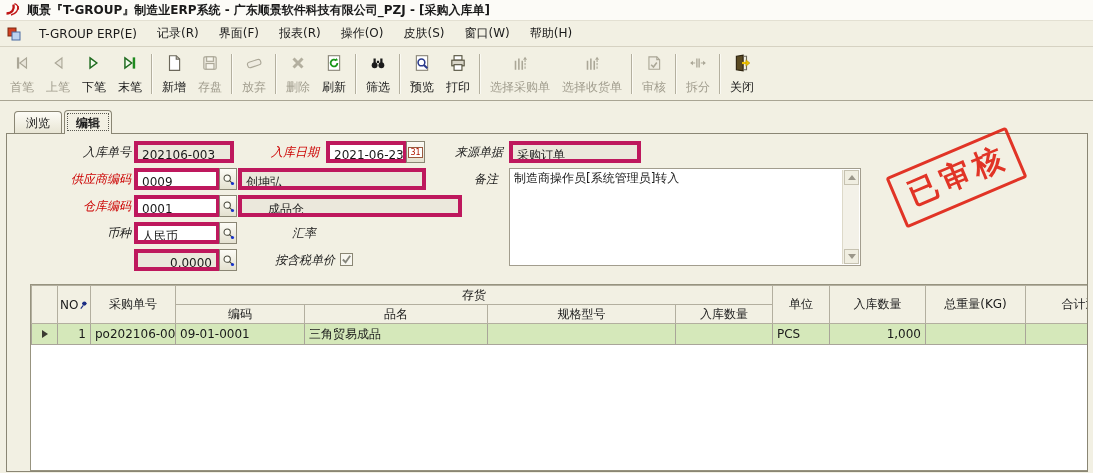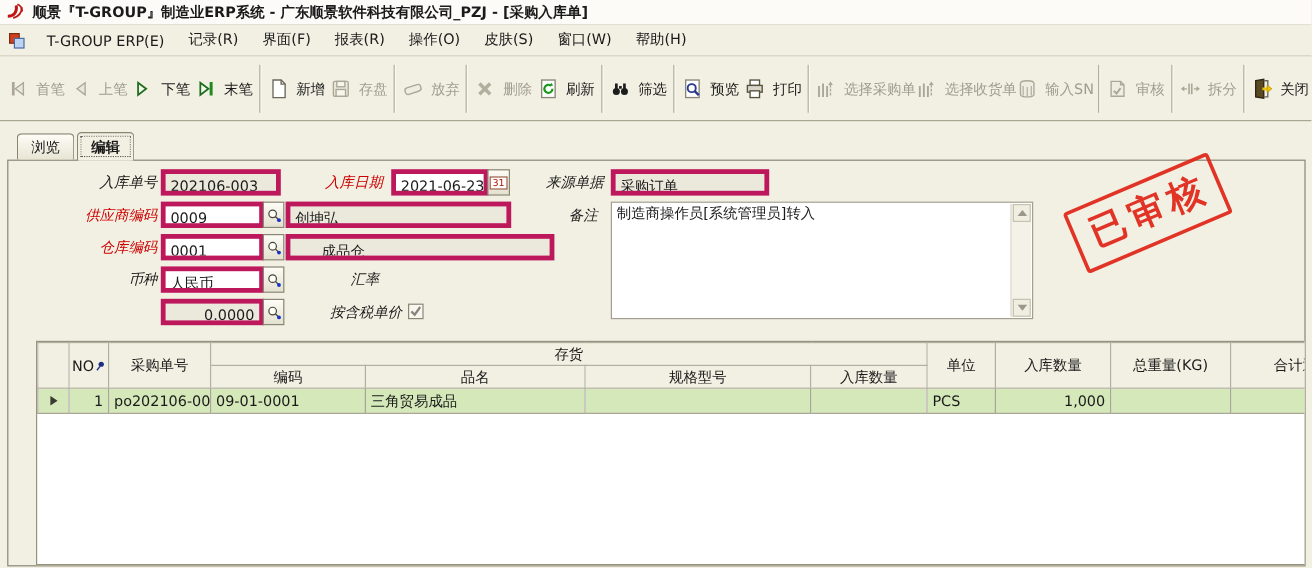--- a/index.html
+++ b/index.html
@@ -25,21 +25,21 @@
   }
   .menu-grip{ margin:0 8px 0 2px; display:flex; align-items:center;}
   .menu-item{ padding:4px 10px; cursor:default; }
   
   .toolbar{
     position:absolute; top:48px; left:0; width:100%; height:53px;
     background:#f2f0e3; border-bottom:1px solid #a9a593;
     display:flex; align-items:stretch; padding:2px 0 2px 4px;
   }
   .tbtn{
-    display:flex; flex-direction:row; align-items:center; justify-content:center;
+    display:flex; flex-direction:column; align-items:center; justify-content:center;
     gap:6px; padding:2px 6px; min-width:36px; white-space:nowrap;
   }
   .tbtn .ticon{ height:20px; display:flex; align-items:center; }
   .tbtn.disabled{ color:#a19d8e; }
   .tsep{ width:2px; margin:4px 3px; border-left:1px solid #b4b09f; border-right:1px solid #fbfaf3; }
   
   .tabstrip{ position:absolute; top:110px; left:14px; display:flex; align-items:flex-end; z-index:3; }
   .tab{
     height:22px; padding:3px 11px 0 11px; margin-right:2px;
     border:1px solid #8a8674; border-bottom:none; border-radius:4px 4px 0 0;
@@ -279,30 +279,20 @@
   </div>
   <div class="tbtn disabled">
     <span class="ticon">
       <svg width="20" height="18" viewBox="0 0 16 16">
           <path d="M4 6v8M7 4v10M10 6v8" stroke="#aba797" stroke-width="1.4"></path>
           <path d="M12.5 13V5" stroke="#aba797" stroke-dasharray="2 1"></path>
           <path d="M12.5 2.5l-1.8 2.6h3.6z" fill="#aba797"></path>
         </svg>
     </span>
     <span>选择收货单</span>
-  </div>
-  <div class="tbtn disabled">
-    <span class="ticon">
-      <svg width="18" height="18" viewBox="0 0 16 16">
-          <ellipse cx="8" cy="4" rx="5" ry="2" fill="#efece1" stroke="#aba797"></ellipse>
-          <path d="M3 4v8a5 2 0 0 0 10 0V4" fill="#efece1" stroke="#aba797"></path>
-          <path d="M5 6v7M8 6.6v7M11 6v7" stroke="#aba797" stroke-width=".8"></path>
-        </svg>
-    </span>
-    <span>输入SN</span>
   </div>
 
   <div class="tsep"></div>
 
   <div class="tbtn disabled">
     <span class="ticon">
       <svg width="18" height="18" viewBox="0 0 16 16">
           <path d="M3.5 2.5h7l2.5 2.5v8.5h-9.5z" fill="#efece1" stroke="#aba797"></path>
           <path d="M10.5 2.5V5H13" fill="none" stroke="#aba797"></path>
           <path d="M5.5 9.5l2 2 3-4" fill="none" stroke="#aba797" stroke-width="1.4"></path>

